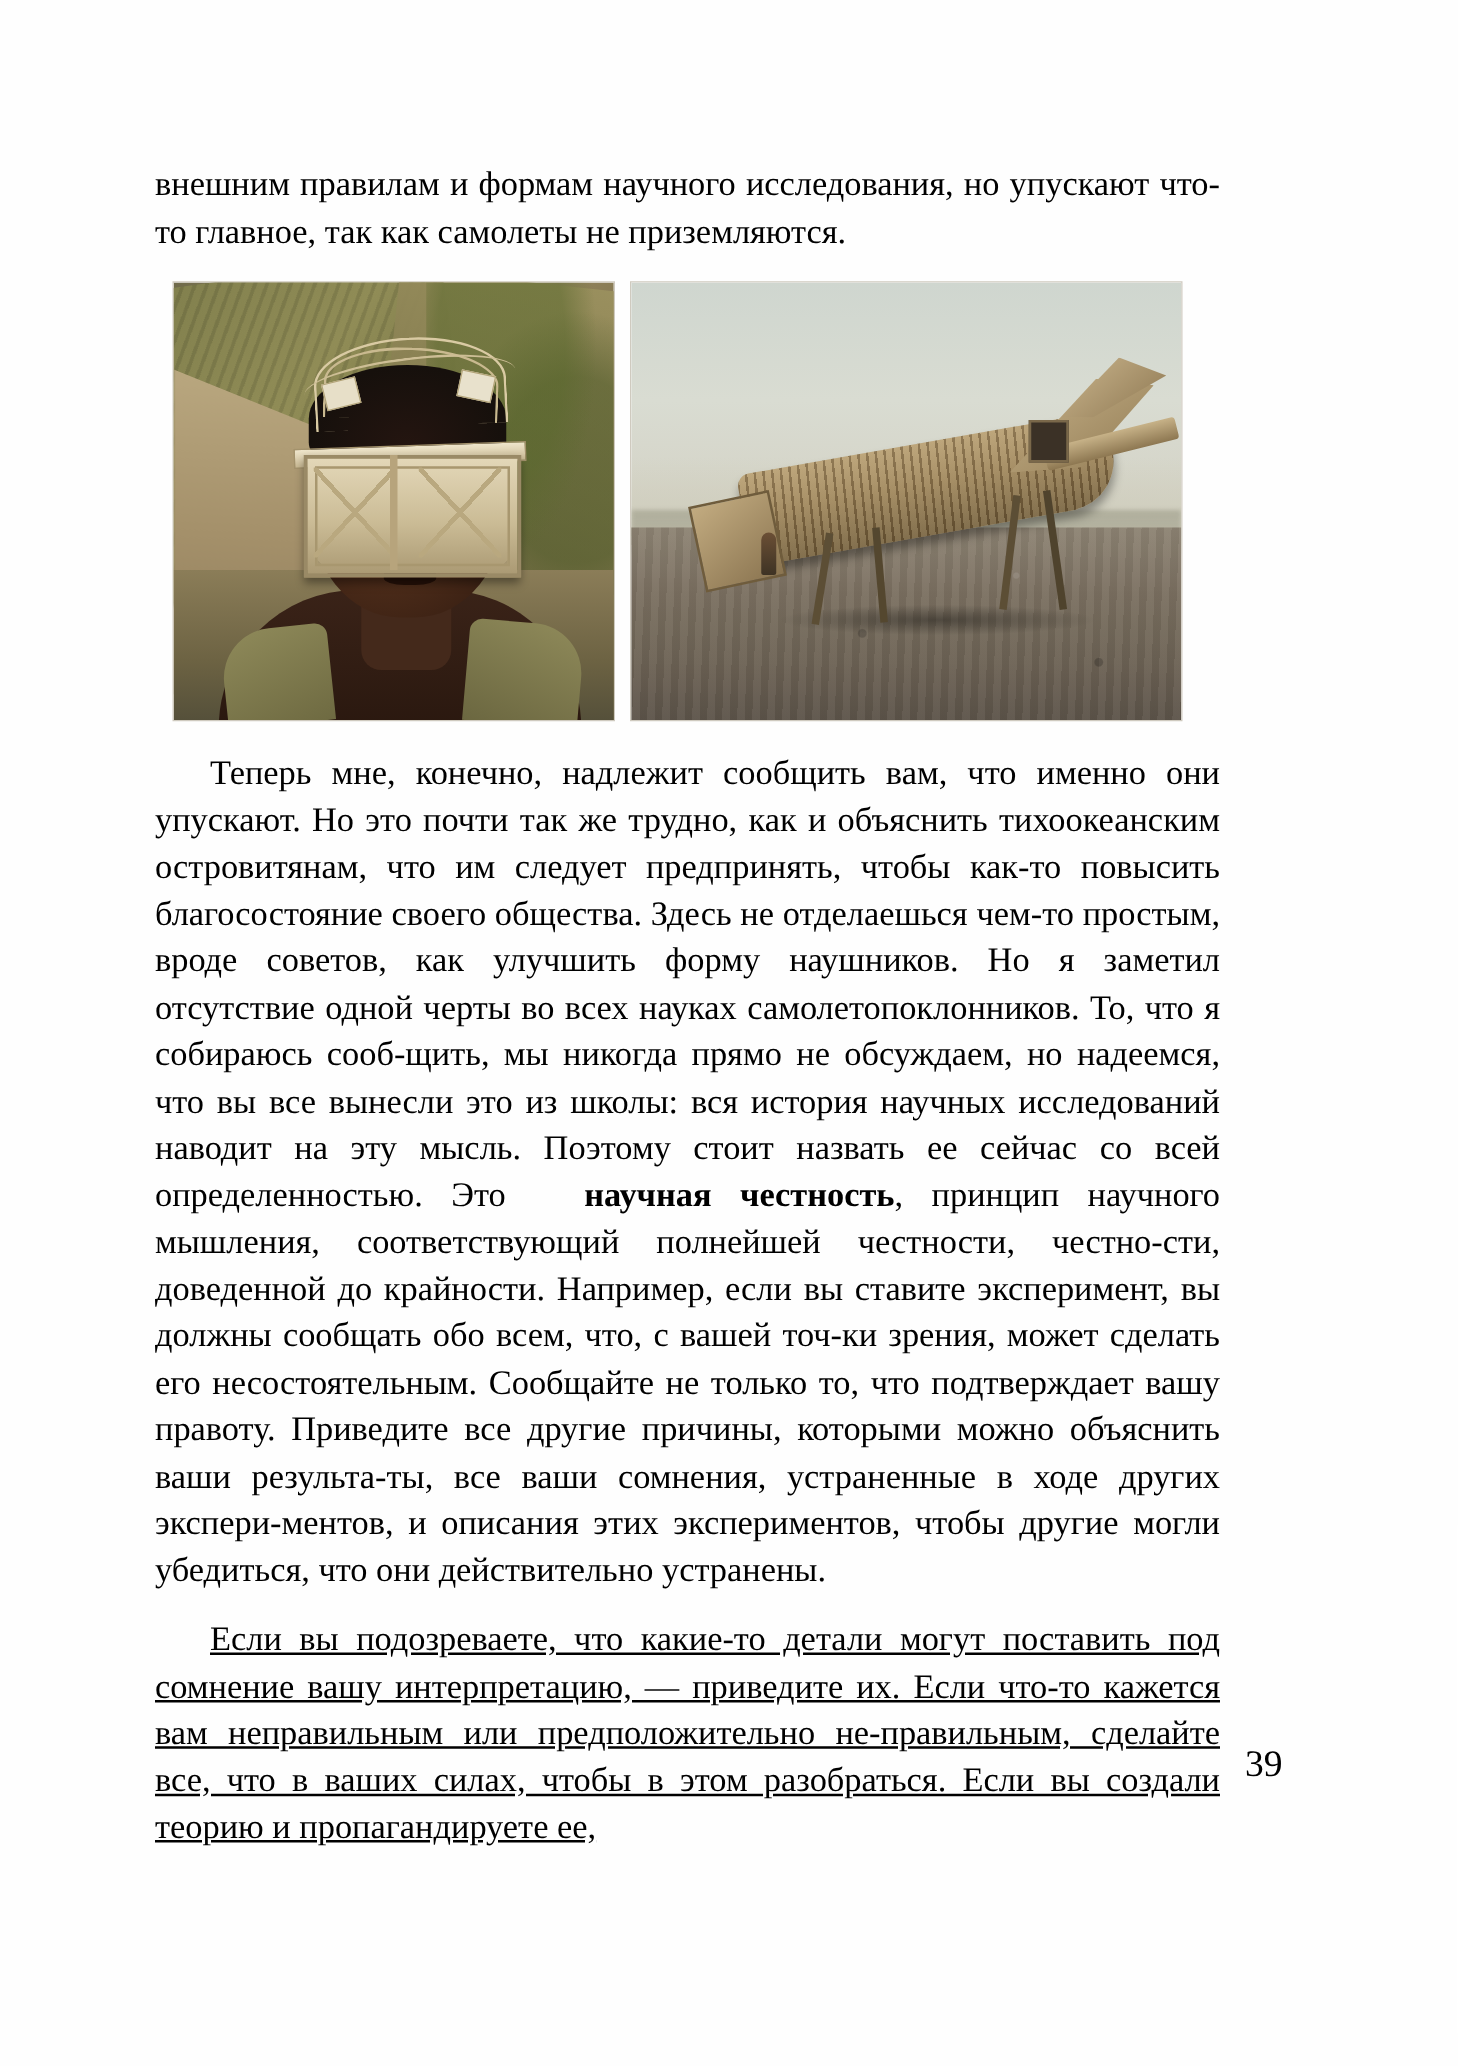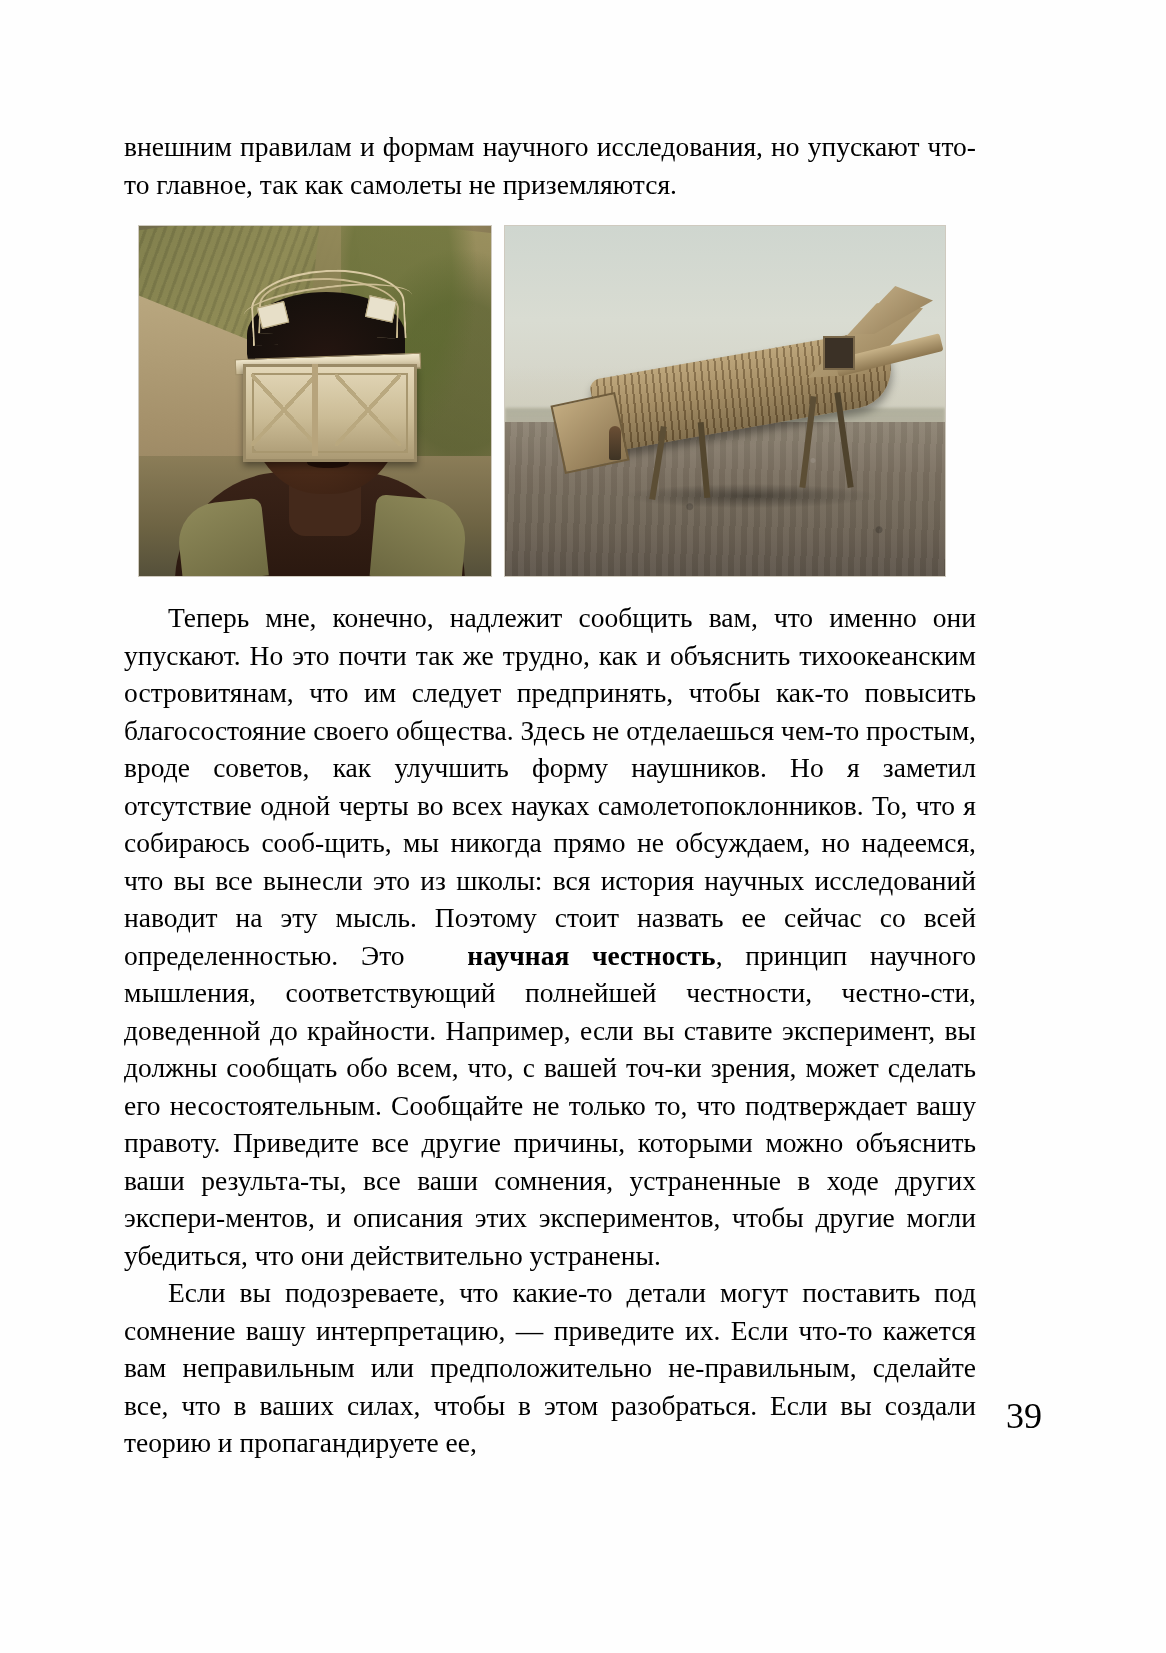--- a/index.html
+++ b/index.html
@@ -33,21 +33,22 @@
     font-size: 27.5px;
     line-height: 37.5px;
     text-align: justify;
     text-justify: inter-word;
     hyphens: manual;
   }
   p.indent {
     text-indent: 44px;
   }
   p.tight {
-    margin-top: 0;
+    margin-top: 18px;
+    text-decoration: underline;
   }
   .figure-row {
     display: flex;
     justify-content: flex-start;
     gap: 12px;
     margin: 22px 0 22px 14px;
   }
   .photo {
     position: relative;
     overflow: hidden;
@@ -302,23 +303,23 @@
     background: linear-gradient(180deg, #6b4f35, #3e3324);
     border-radius: 6px 6px 2px 2px;
   }
   .p2-shadow {
     position: absolute; left: 120px; top: 258px; width: 250px; height: 24px;
     background: radial-gradient(ellipse at center, rgba(0,0,0,.35) 0%, rgba(0,0,0,0) 72%);
   }
 
   .page-number {
     position: absolute;
-    right: 124px;
+    right: 140px;
     top: 1395px;
-    font-size: 36px;
+    font-size: 30px;
     font-family: "Liberation Serif", serif;
   }
   b { font-weight: bold; margin-left: 40px; }
 </style>
 </head>
 <body>
 
 <div class="page">
 
   <div class="content">

